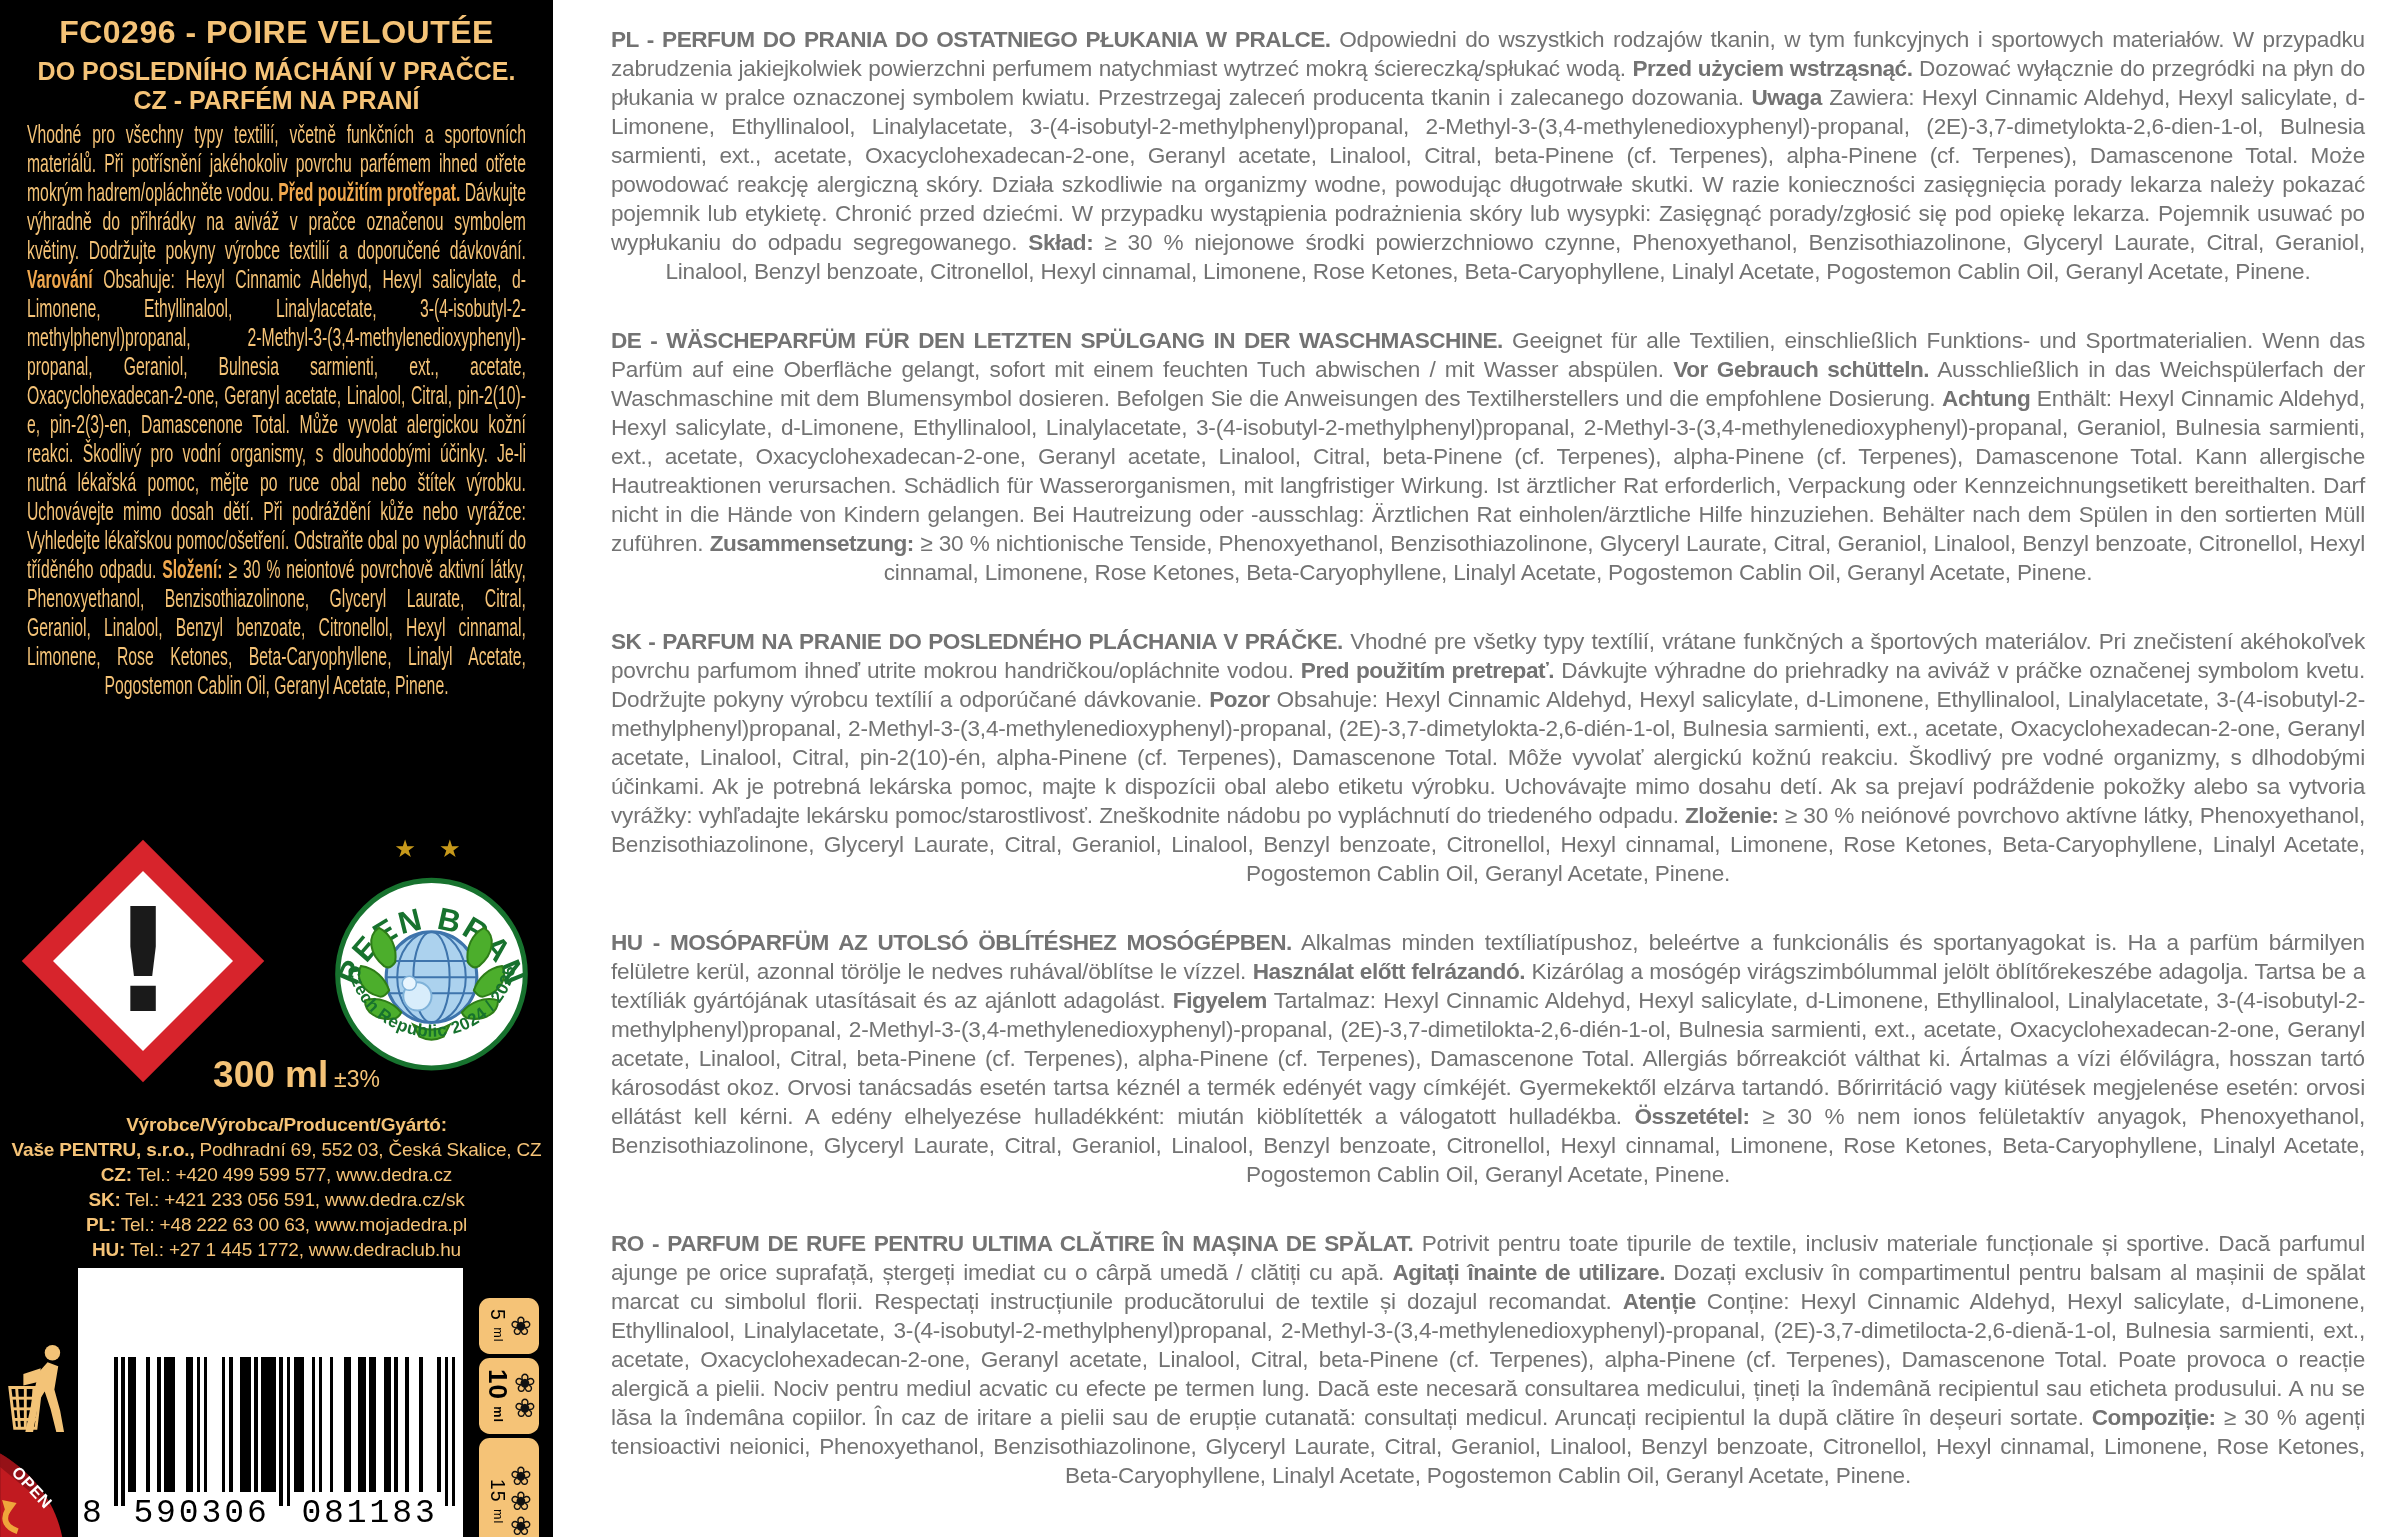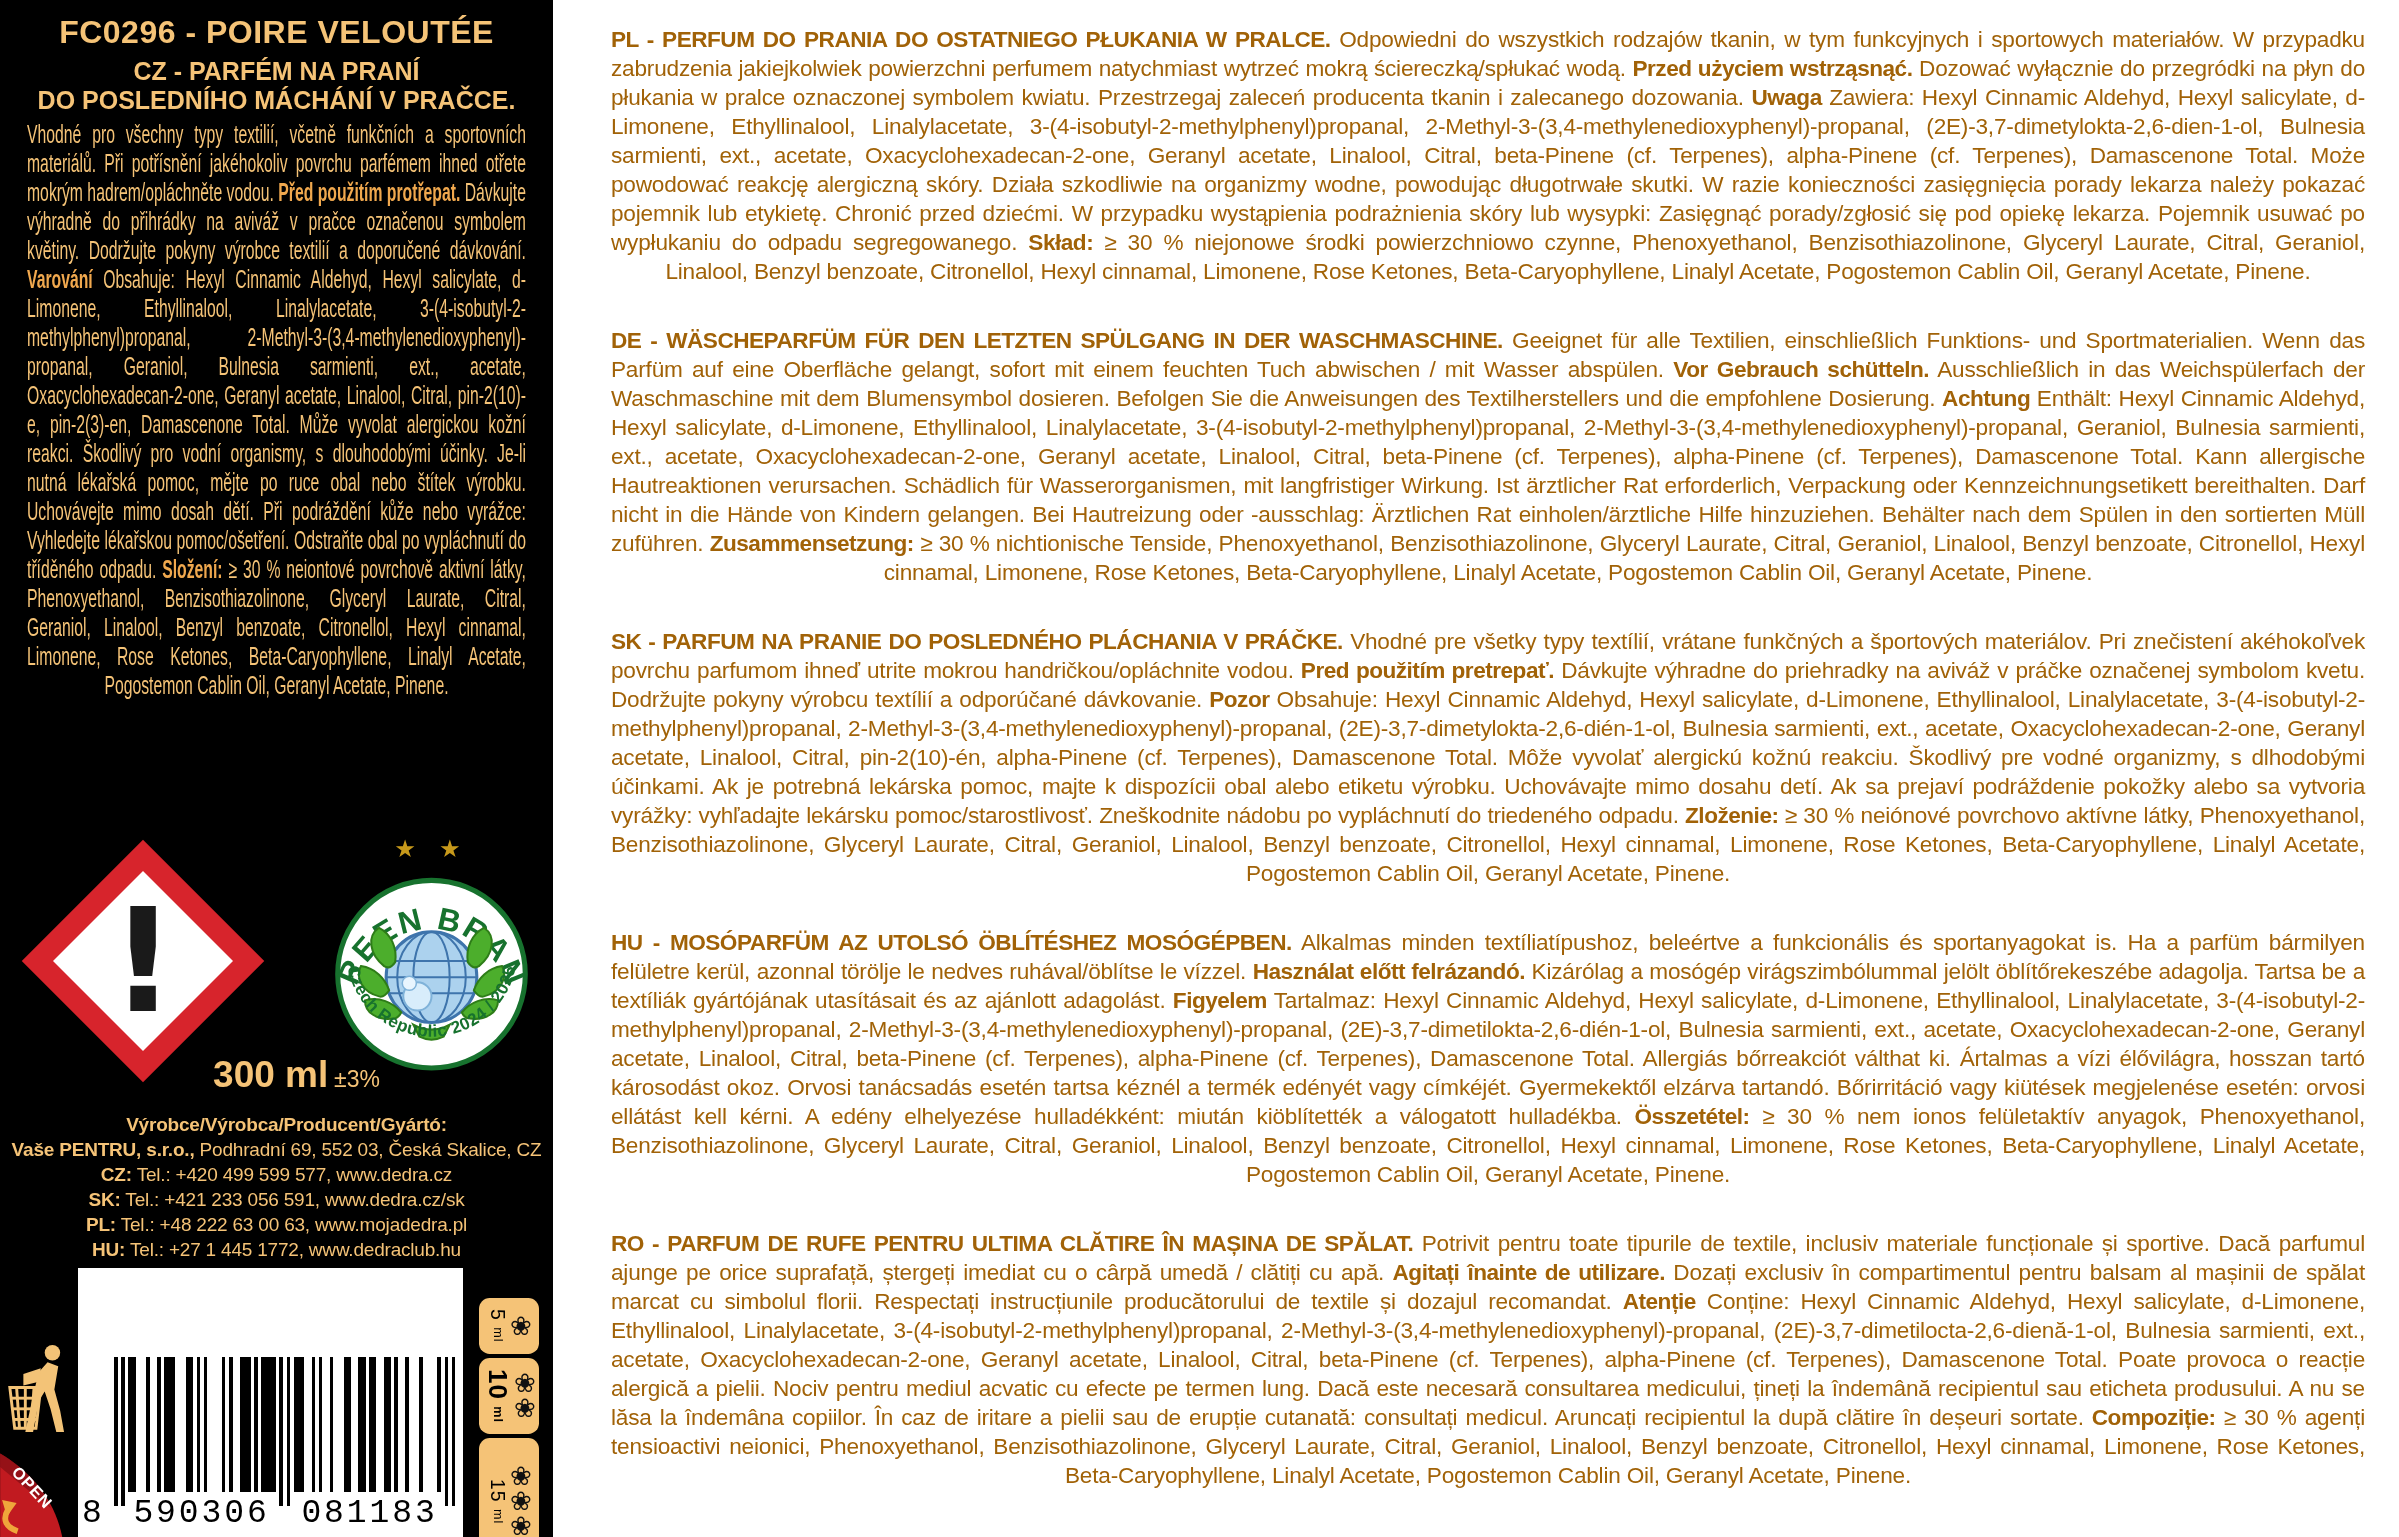--- a/index.html
+++ b/index.html
@@ -57,37 +57,37 @@
               justify-content:center; flex:none; color:#000; gap:1px; }
   .box1 { height:56px; } .box2 { height:76px; } .box3 { height:128px; }
   .dose-label { writing-mode:vertical-rl; font-size:19.4px; letter-spacing:1px; }
   .unit { font-size:12.6px; }
   .box2 .amt { font-size:26px; font-weight:700; }
   .box2 .unit { font-weight:700; }
   .dose-flowers { display:flex; flex-direction:column; font-size:26px; line-height:25px; color:#111; }
 
   
   .right-col { position:absolute; left:553px; top:0; width:1847px; height:1537px; background:#fff;
-               padding:25px 35px 0 58px; box-sizing:border-box; color:#a16207; }
+               padding:25px 35px 0 58px; box-sizing:border-box; color:#737373; }
   .para { font-size:22.6px; line-height:29px; letter-spacing:-0.2px;
           text-align:justify; text-align-last:center; margin:0 0 40px 0; }
   .para .b { font-weight:700; letter-spacing:-0.5px; }
 </style>
 </head>
 <body>
 
 <div class="label">
 
   <div class="left-col">
 
     <div class="title">FC0296 - POIRE VELOUTÉE</div>
 
     <div class="subtitle">
+      <div>DO POSLEDNÍHO MÁCHÁNÍ V PRAČCE.</div>
       <div>CZ - PARFÉM NA PRANÍ</div>
-      <div>DO POSLEDNÍHO MÁCHÁNÍ V PRAČCE.</div>
     </div>
 
     <div class="cz-body"><span>Vhodné pro všechny typy textilií, včetně funkčních a sportovních materiálů. Při potřísnění jakéhokoliv povrchu parfémem ihned otřete mokrým hadrem/opláchněte vodou. </span><span class="b">Před použitím protřepat.</span><span> Dávkujte výhradně do přihrádky na aviváž v pračce označenou symbolem květiny. Dodržujte pokyny výrobce textilií a doporučené dávkování. </span><span class="b">Varování</span><span> Obsahuje: Hexyl Cinnamic Aldehyd, Hexyl salicylate, d-Limonene, Ethyllinalool, Linalylacetate, 3-(4-isobutyl-2-methylphenyl)propanal, 2-Methyl-3-(3,4-methylenedioxyphenyl)-propanal, Geraniol, Bulnesia sarmienti, ext., acetate, Oxacyclohexadecan-2-one, Geranyl acetate, Linalool, Citral, pin-2(10)-e, pin-2(3)-en, Damascenone Total. Může vyvolat alergickou kožní reakci. Škodlivý pro vodní organismy, s dlouhodobými účinky. Je-li nutná lékařská pomoc, mějte po ruce obal nebo štítek výrobku. Uchovávejte mimo dosah dětí. Při podráždění kůže nebo vyrážce: Vyhledejte lékařskou pomoc/ošetření. Odstraňte obal po vypláchnutí do tříděného odpadu. </span><span class="b">Složení:</span><span> ≥ 30 % neiontové povrchově aktivní látky, Phenoxyethanol, Benzisothiazolinone, Glyceryl Laurate, Citral, Geraniol, Linalool, Benzyl benzoate, Citronellol, Hexyl cinnamal, Limonene, Rose Ketones, Beta-Caryophyllene, Linalyl Acetate, Pogostemon Cablin Oil, Geranyl Acetate, Pinene.</span></div>
 
 
     <svg class="ghs" viewBox="0 0 100 100">
       <polygon points="50,1.5 98.5,50 50,98.5 1.5,50" fill="#D7242C"></polygon>
       <polygon points="50,14 86,50 50,86 14,50" fill="#ffffff"></polygon>
       <text x="50" y="70" text-anchor="middle" class="ghs-excl">!</text>
     </svg>

